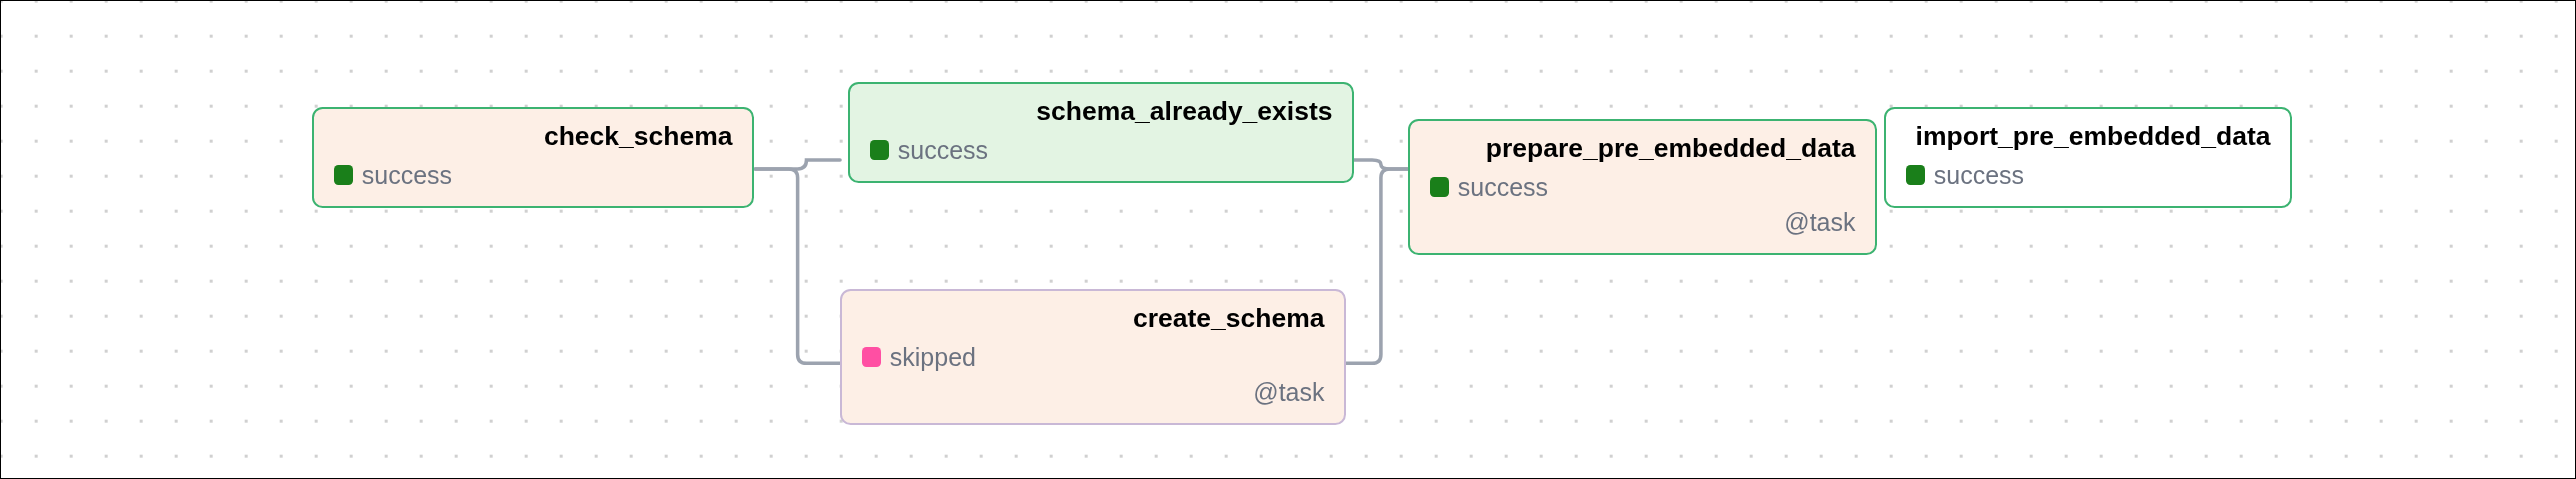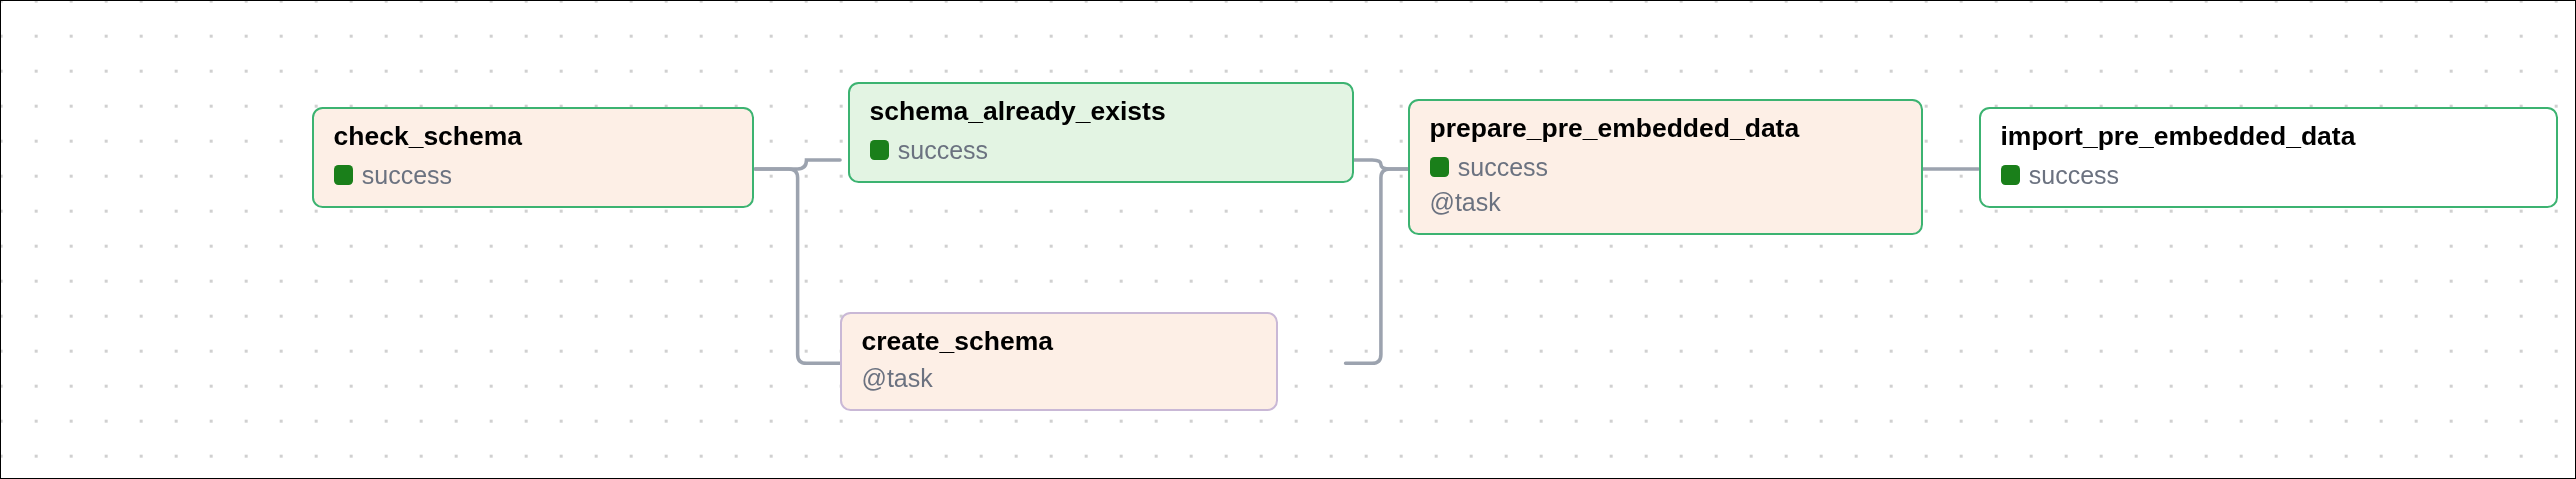--- a/index.html
+++ b/index.html
@@ -17,20 +17,21 @@
     overflow: hidden;
   }
   .inner {
     position: absolute;
     top: 0; left: 0;
     width: 2576px;
     height: 479px;
     background-image: radial-gradient(circle, #d0d0d0 1.8px, transparent 1.8px);
     background-size: 35px 35px;
     background-position: 17.7px 17.7px;
+    text-align: right;
   }
   svg.edges {
     position: absolute;
     top: 0; left: 0;
     width: 2576px;
     height: 479px;
     pointer-events: none;
   }
   .node {
     position: absolute;
@@ -105,35 +106,39 @@
     </div>
 
     <div class="node success fill-green" style="left:839px; top:81px; width:506px;margin-left:8px;">
       <div class="title">schema_already_exists</div>
       <div class="status-row">
         <span class="dot success"></span>
         <span>success</span>
       </div>
     </div>
 
-    <div class="node skipped fill-peach" style="left:839px; top:311px; width:438px;">
+    <div class="node skipped fill-peach" style="left:839px; top:288px; width:506px;">
       <div class="title">create_schema</div>
+      <div class="status-row">
+        <span class="dot skipped"></span>
+        <span>skipped</span>
+      </div>
       <div class="operator">@task</div>
     </div>
 
-    <div class="node success fill-peach" style="left:1407px; top:98px; width:515px;">
+    <div class="node success fill-peach" style="left:1407px; top:118px; width:469px;">
       <div class="title">prepare_pre_embedded_data</div>
       <div class="status-row">
         <span class="dot success"></span>
         <span>success</span>
       </div>
       <div class="operator">@task</div>
     </div>
 
-    <div class="node success fill-white" style="left:1978px; top:106px; width:579px;">
+    <div class="node success fill-white" style="left:1883px; top:106px; width:408px;">
       <div class="title">import_pre_embedded_data</div>
       <div class="status-row">
         <span class="dot success"></span>
         <span>success</span>
       </div>
     </div>
 
   </div>
 </div>
 

